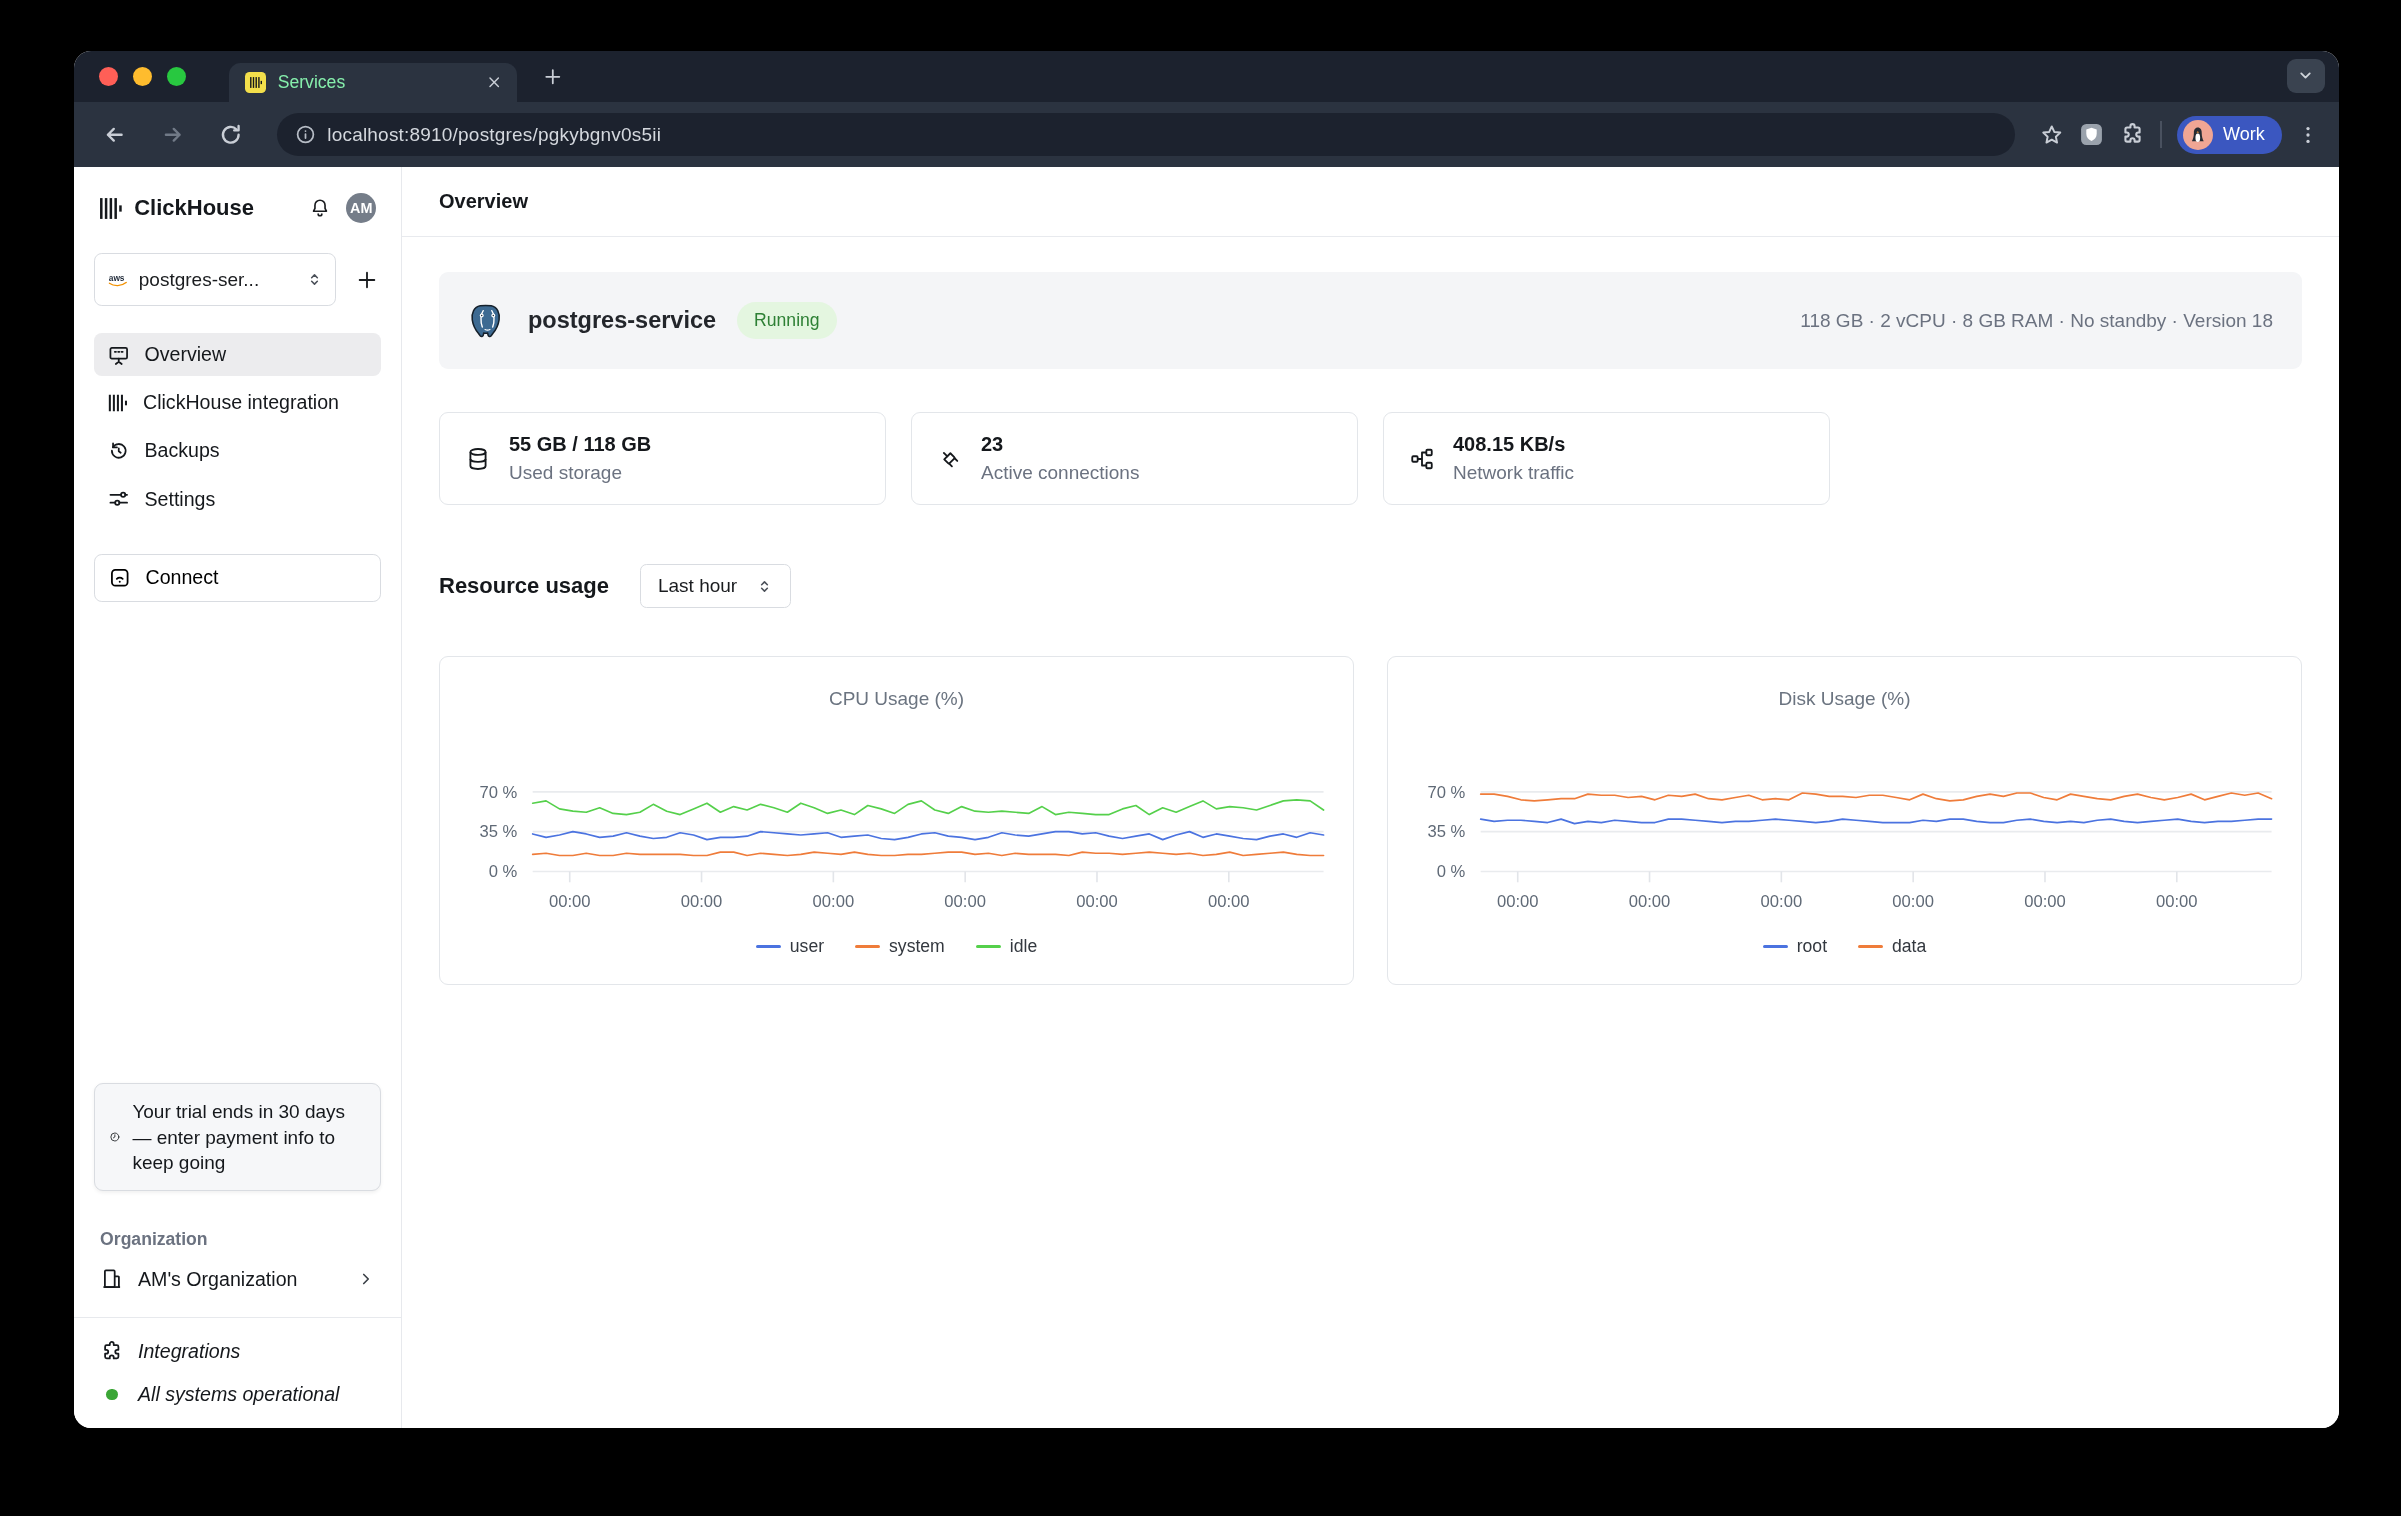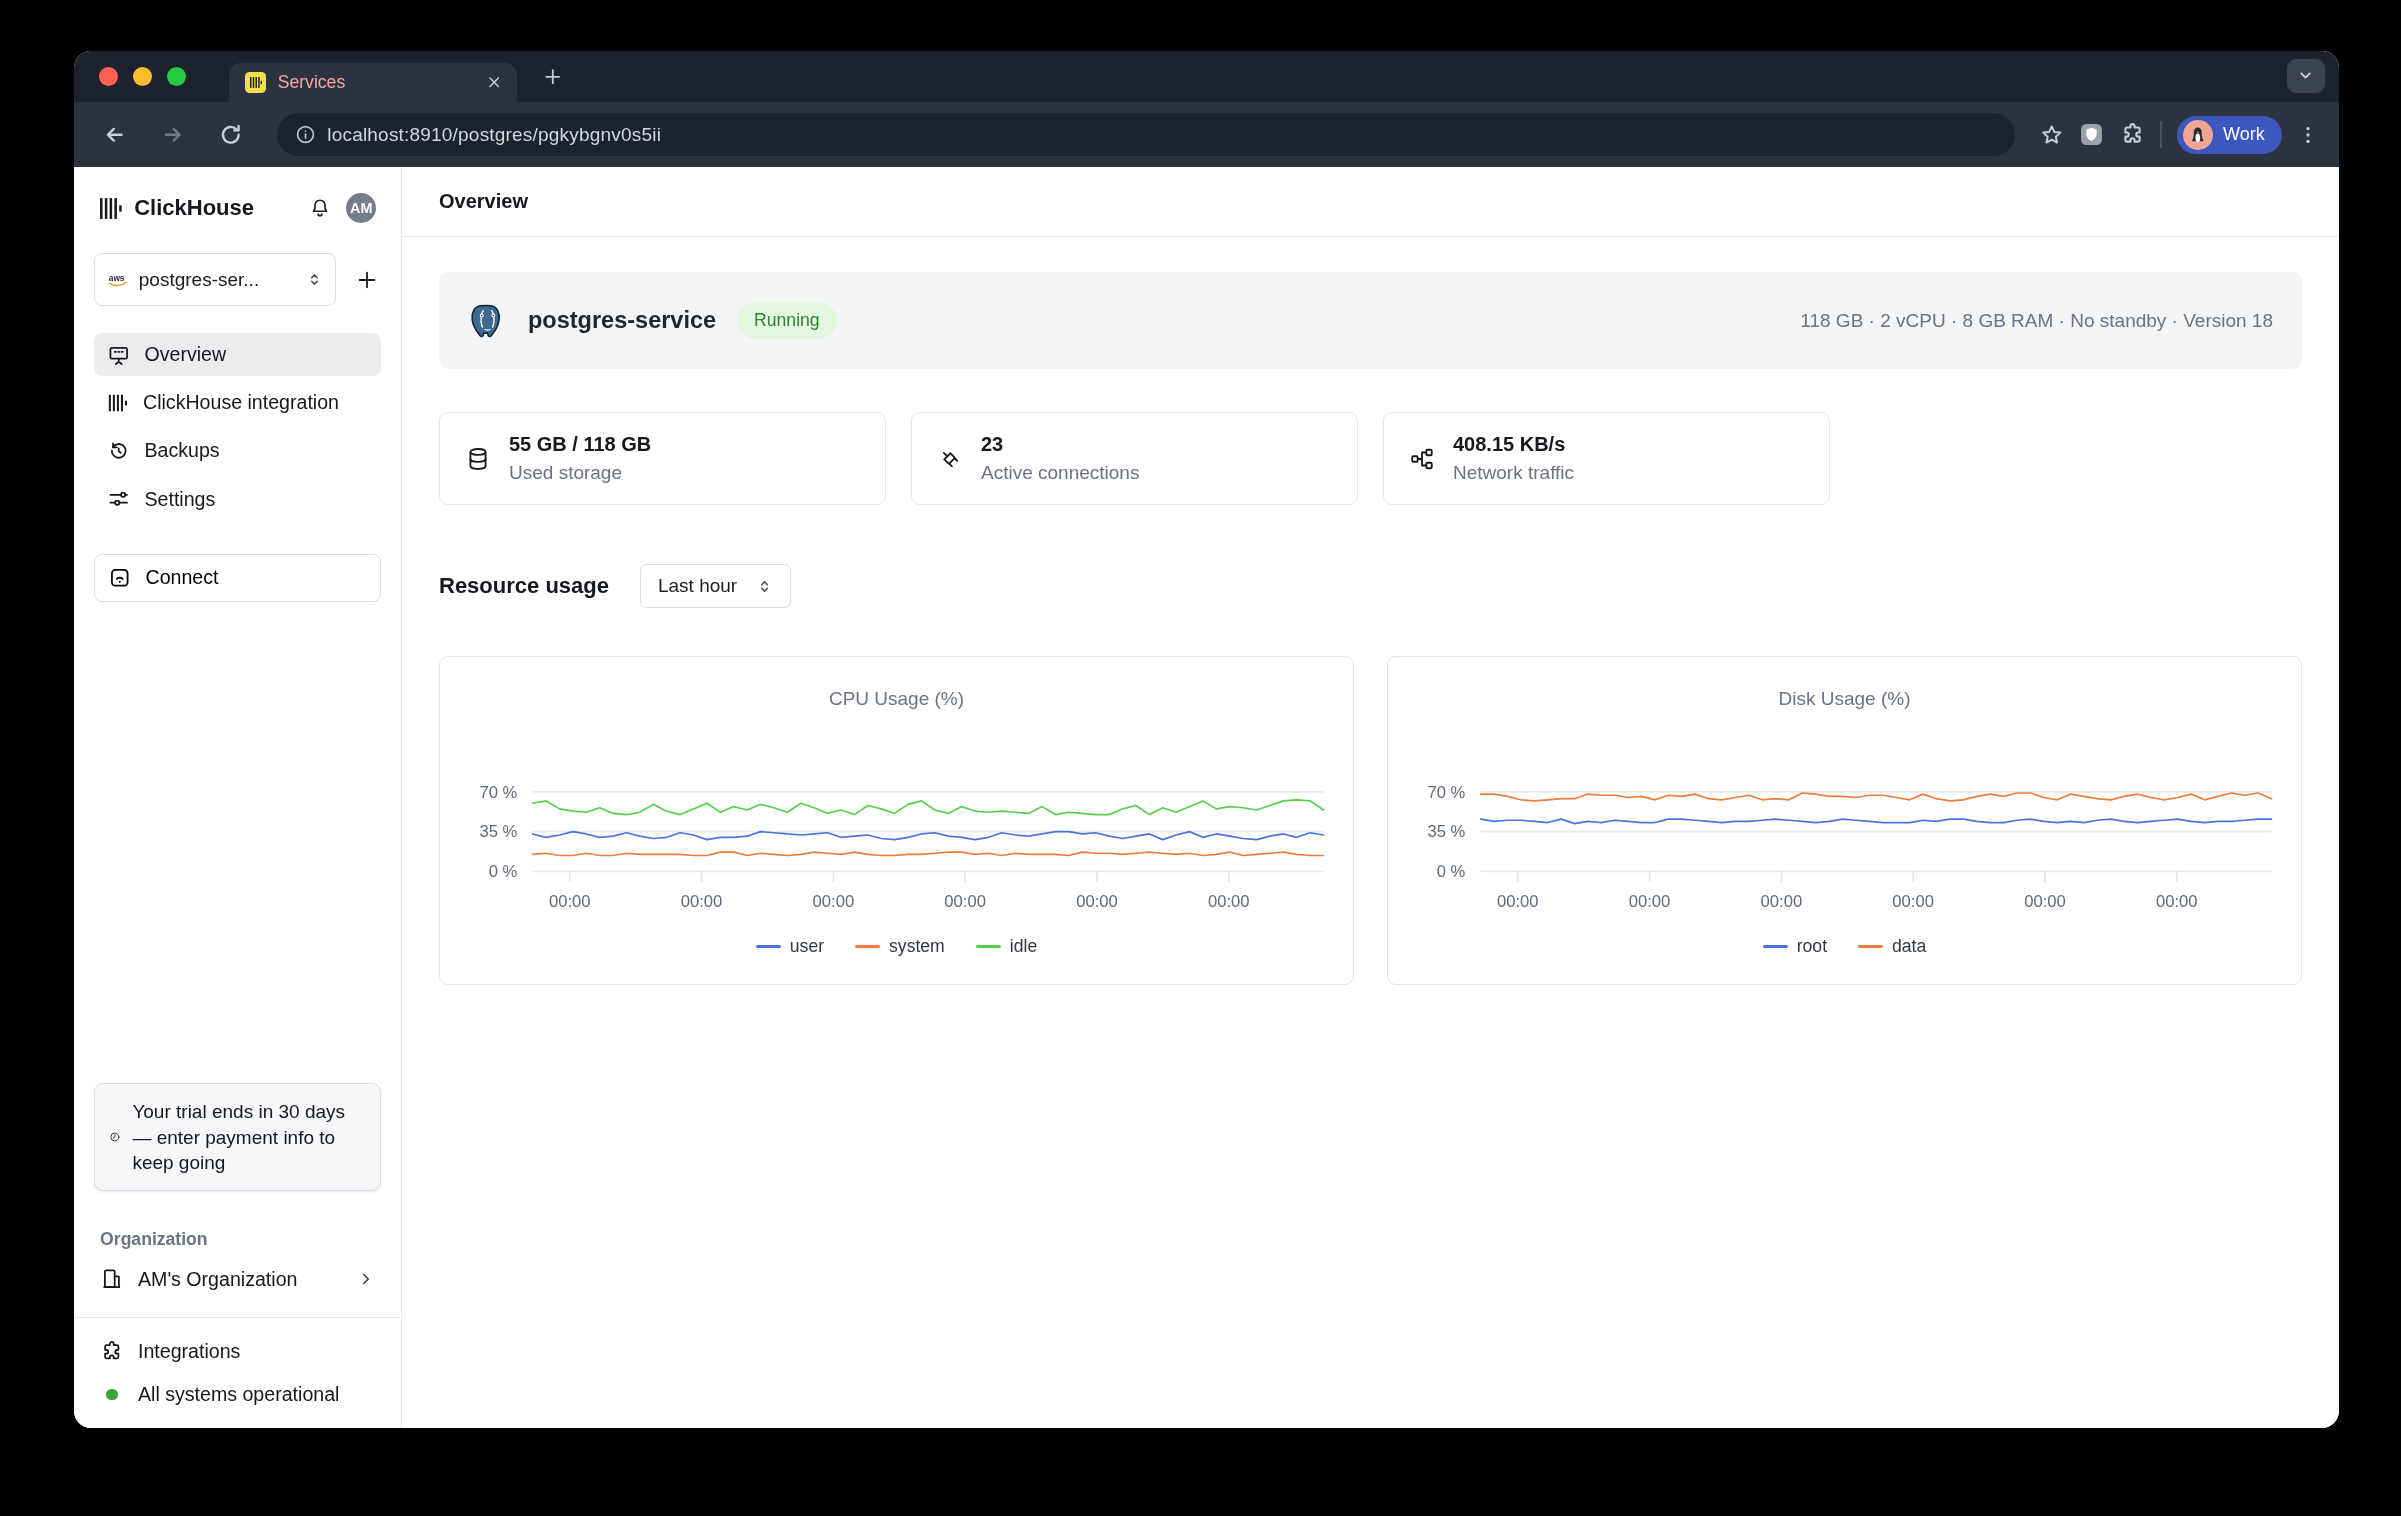--- a/index.html
+++ b/index.html
@@ -6,21 +6,21 @@
   html,body { width:2401px; height:1517px; background:#000; font-family:"Liberation Sans", sans-serif; overflow:hidden; }
   .window { position:absolute; left:74px; top:51px; width:2265px; height:1377px; border-radius:17px; overflow:hidden; display:flex; flex-direction:column; background:#fff; }
 
   
   .tabbar { height:51px; background:#1c222e; display:flex; align-items:flex-end; padding:0 17px; position:relative; flex:0 0 auto; }
   .traffic { display:flex; gap:14.4px; align-items:center; align-self:center; margin-left:7.8px; }
   .light { width:19.6px; height:19.6px; border-radius:50%; }
   .light.red { background:#ff5f57; } .light.yellow { background:#febc2e; } .light.green { background:#28c840; }
   .tab { height:39px; width:288px; margin-left:43px; background:#2b3340; border-radius:11.7px 11.7px 0 0; display:flex; align-items:center; gap:11.7px; padding:0 15.7px; }
   .favicon { width:21px; height:21px; border-radius:4.6px; background:#f3df4b; display:flex; align-items:center; justify-content:center; flex:0 0 auto; }
-  .tab-title { font-size:17.6px; color:#fca5a5; flex:1; }
+  .tab-title { font-size:17.6px; color:#86efac; flex:1; }
   .newtab { margin-left:26px; align-self:center; color:#c9ced6; display:flex; }
   .win-chevron { position:absolute; right:14.4px; top:7.8px; width:38px; height:34px; border-radius:9px; background:#3a4350; display:flex; align-items:center; justify-content:center; }
 
   .toolbar { height:65px; background:#2b3340; display:flex; align-items:center; gap:16px; padding:0 19.6px; flex:0 0 auto; }
   .navbtn { width:42px; height:42px; display:flex; align-items:center; justify-content:center; color:#c9ced6; flex:0 0 auto; }
   .navbtn.dim { color:#717a87; }
   .urlbar { flex:1; height:43px; background:#1c222e; border-radius:21.5px; display:flex; align-items:center; gap:11.7px; padding:0 18px; margin:0 9px; min-width:0; }
   .url-text { font-size:19px; color:#d4d8de; letter-spacing:0.2px; white-space:nowrap; overflow:hidden; }
   .tb-right { display:flex; align-items:center; gap:15.7px; flex:0 0 auto; }
   .vdiv { width:1.3px; height:27px; background:#49515f; }
@@ -47,21 +47,21 @@
   .nav-label { font-size:19.6px; }
   .connect-btn { margin-top:33px; height:48px; border:1.3px solid #d9dce1; border-radius:7.8px; display:flex; align-items:center; gap:14.4px; padding:0 13px; background:#fff; }
 
   .sidebar-bottom { margin-top:auto; display:flex; flex-direction:column; }
   .trial-card { background:#f6f7f9; border:1.3px solid #d9dce1; border-radius:9px; padding:15.7px 14.4px; display:flex; gap:11.7px; align-items:center; box-shadow:0 1.3px 3.9px rgba(0,0,0,.06); }
   .trial-text { font-size:19px; line-height:1.32; color:#15181c; text-align:left; }
   .org-label { margin-top:38px; font-size:17.6px; color:#6b7280; font-weight:600; padding:0 6.5px; }
   .org-row { margin-top:17px; display:flex; align-items:center; gap:14.4px; padding:0 6.5px; }
   .org-name { font-size:19.6px; color:#15181c; flex:1; }
   .side-divider { margin:26px -19.6px 0; border-top:1.3px solid #e7e9ed; }
-  .side-footer { padding-top:22px; display:flex; flex-direction:column; gap:19.6px; }
+  .side-footer { padding-top:22px; display:flex; flex-direction:column; gap:19.6px;font-style:italic; }
   .foot-row { display:flex; align-items:center; gap:14.4px; padding:0 6.5px; font-size:19.6px; color:#15181c; }
   .status-dot { width:11.7px; height:11.7px; border-radius:50%; background:#3ba636; margin:0 5.9px; }
 
   .main { flex:1; display:flex; flex-direction:column; min-width:0; }
   .main-header { height:70px; border-bottom:1.3px solid #e8eaee; display:flex; align-items:center; padding:0 37px; flex:0 0 auto; }
   .page-title { font-size:20px; font-weight:700; color:#15181c; }
   .content { flex:1; padding:35px 37px; overflow:hidden; }
 
   .hero { background:#f4f5f7; border-radius:9px; height:97px; display:flex; align-items:center; gap:21px; padding:0 29px; }
   .svc-name { font-size:23.5px; font-weight:700; color:#23262b; }

